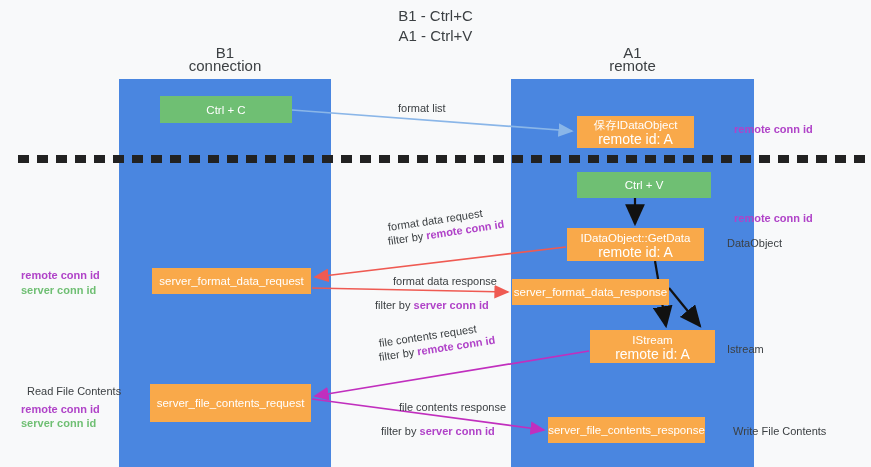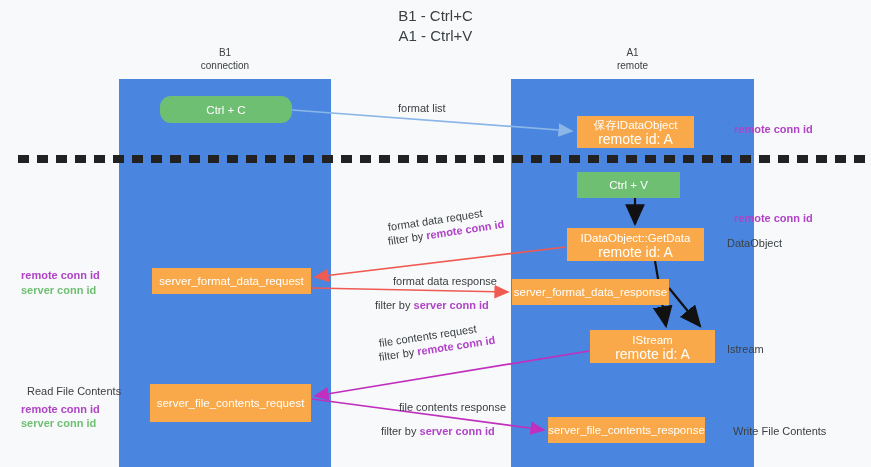--- a/index.html
+++ b/index.html
@@ -11,21 +11,21 @@
   }
   #stage{position:relative;width:871px;height:467px;}
 
   
   .col{position:absolute;background:#4a86e0;}
   #col-b1{left:119px;top:79px;width:212px;height:388px;}
   #col-a1{left:511px;top:79px;width:243px;height:388px;}
 
   .col-head{
     position:absolute;text-align:center;color:#3c4043;
-    font-size:10px;line-height:13px;
+    font-size:15px;line-height:13px;
   }
   #head-b1{left:130px;top:46px;width:190px;}
   #head-a1{left:525px;top:46px;width:215px;}
   .col-head .t2{display:block;}
 
   #title{
     position:absolute;left:0;top:6px;width:871px;text-align:center;
     font-size:15px;line-height:20px;color:#3c4043;
   }
 
@@ -39,23 +39,23 @@
   .node{
     position:absolute;display:flex;flex-direction:column;
     align-items:center;justify-content:center;
     color:#ffffff;font-size:11.5px;line-height:14px;text-align:center;
     box-sizing:border-box;z-index:5;
   }
   .green{background:#6fbf73;}
   .orange{background:#f9a94a;}
   .node .l2{font-size:14px;}
 
-  #n-ctrlc{left:160px;top:96px;width:132px;height:27px;border-radius:11px;}
+  #n-ctrlc{left:160px;top:96px;width:132px;height:27px;}
   #n-save{left:577px;top:116px;width:117px;height:32px;}
-  #n-ctrlv{left:577px;top:172px;width:103px;height:26px;}
+  #n-ctrlv{left:577px;top:172px;width:134px;height:26px;}
   #n-getdata{left:567px;top:228px;width:137px;height:33px;}
   #n-sfdreq{left:152px;top:268px;width:159px;height:26px;}
   #n-sfdres{left:512px;top:279px;width:157px;height:26px;}
   #n-istream{left:590px;top:330px;width:125px;height:33px;}
   #n-sfcreq{left:150px;top:384px;width:161px;height:38px;}
   #n-sfcres{left:548px;top:417px;width:157px;height:26px;}
 
   
   .ann{position:absolute;font-size:11px;line-height:14px;white-space:nowrap;}
   .ann.plain{color:#3c4043;}

